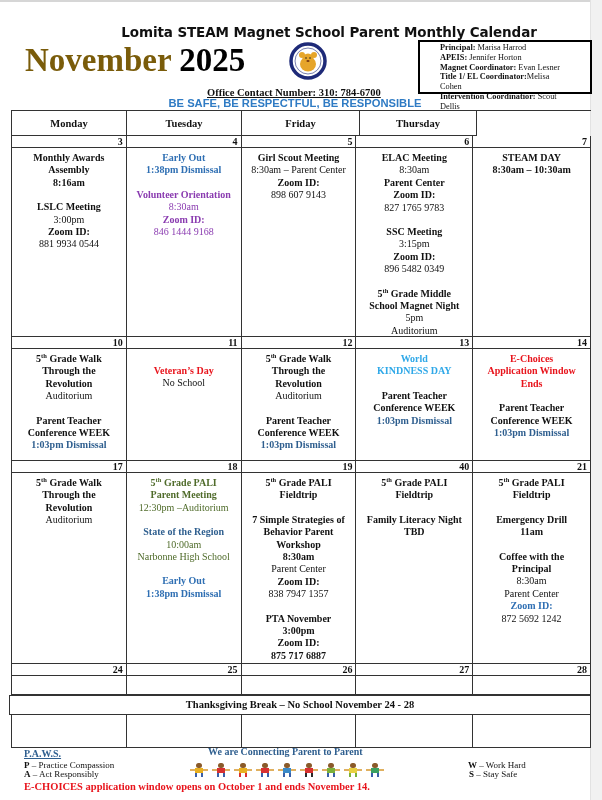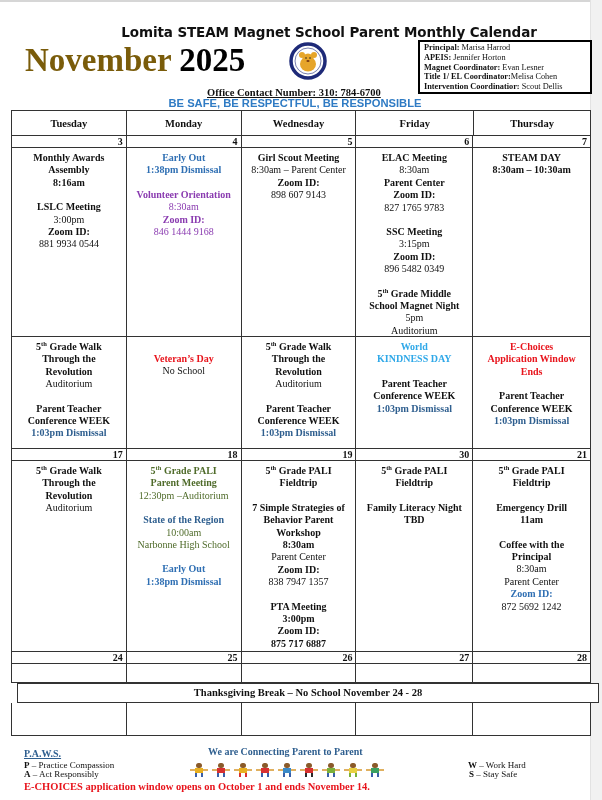--- a/index.html
+++ b/index.html
@@ -23,21 +23,21 @@
     position:absolute; left:25px; top:42px;
     font-family:"Liberation Serif", serif; font-weight:bold; font-size:33px; line-height:36px;
   }
   .month-title .m { color:#7a5c0a; }
   .month-title .y { color:#000; }
 
   .logo { position:absolute; left:289px; top:40px; width:38px; height:48px; }
 
   .staff-box {
     position:absolute; left:418px; top:40px; width:174px; height:54px;
-    border:2.5px solid #000; box-sizing:border-box; padding:1px 4px;
+    border:2.5px solid #000; box-sizing:border-box; padding:1px 20px;
     font-size:8.3px; line-height:9.8px; color:#111;
   }
   .staff-box .lbl { font-weight:bold; }
 
   .office {
     position:absolute; left:207px; top:87px; font-weight:bold; font-size:10.5px;
     text-decoration:underline; color:#111;
   }
   .motto {
     position:absolute; left:0; width:602px; top:97px; text-align:center;
@@ -63,21 +63,21 @@
   .purple { color:#8a3bb0; }
   .red { color:#e8141c; }
   .green { color:#4f6b2a; }
   .navy { color:#2f5f8f; }
   sup { font-size:6.5px; line-height:0; vertical-align:4px; }
 
   .w4a { height:19px; }
   .banner {
     position:relative; left:-2px; width:582px; height:20px; box-sizing:border-box;
     border:1px solid #333; border-top:1px solid #333; background:#fff;
-    text-align:center; font-weight:bold; font-size:10.5px; line-height:18px;margin-left:8px;
+    text-align:center; font-weight:bold; font-size:10.5px; line-height:18px;
   }
   .w4b { height:33px; }
 
   
   .paws-title { position:absolute; left:24px; top:748px; font-weight:bold; font-size:10px; color:#2f5f8f; text-decoration:underline; }
   .paws-p { position:absolute; left:24px; top:760px; font-size:9px; }
   .paws-a { position:absolute; left:24px; top:769px; font-size:9px; }
   .paws-w { position:absolute; left:468px; top:760px; font-size:9px; }
   .paws-s { position:absolute; left:469px; top:769px; font-size:9px; }
   .paws-letter { font-weight:bold; }
@@ -122,23 +122,22 @@
   <div><span class="lbl">Title 1/ EL Coordinator:</span><span>Melisa Cohen</span></div>
   <div><span class="lbl">Intervention Coordinatior:</span> <span>Scout Dellis</span></div>
 </div>
 
 <div class="office">Office Contact Number: 310: 784-6700</div>
 <div class="motto"><span>BE SAFE, BE RESPECTFUL, BE RESPONSIBLE</span></div>
 
 <div class="cal">
 
   <div class="row hdr">
+    <div class="cell c0">Monday</div>
     <div class="cell c1">Tuesday</div>
-    <div class="cell c0">Monday</div>
-    <div class="cell c2">Wednesday</div>
     <div class="cell c4">Friday</div>
     <div class="cell c3">Thursday</div>
   </div>
 
   <div class="row daterow">
     <div class="cell c0">3</div>
     <div class="cell c1">4</div>
     <div class="cell c2">5</div>
     <div class="cell c3">6</div>
     <div class="cell c4">7</div>
@@ -185,20 +184,27 @@
       <div class="b">School Magnet Night</div>
       <div>5pm</div>
       <div>Auditorium</div>
     </div>
     <div class="cell c4">
       <div class="b">STEAM DAY</div>
       <div class="b">8:30am – 10:30am</div>
     </div>
   </div>
 
+  <div class="row daterow">
+    <div class="cell c0">10</div>
+    <div class="cell c1">11</div>
+    <div class="cell c2">12</div>
+    <div class="cell c3">13</div>
+    <div class="cell c4">14</div>
+  </div>
   <div class="row content w2">
     <div class="cell c0">
       <div class="b"><span>5</span><sup>th</sup><span> Grade Walk</span></div>
       <div class="b">Through the</div>
       <div class="b">Revolution</div>
       <div>Auditorium</div>
       <div class="gap"></div>
       <div class="b">Parent Teacher</div>
       <div class="b">Conference WEEK</div>
       <div class="b navy">1:03pm Dismissal</div>
@@ -234,21 +240,21 @@
       <div class="b">Parent Teacher</div>
       <div class="b">Conference WEEK</div>
       <div class="b navy">1:03pm Dismissal</div>
     </div>
   </div>
 
   <div class="row daterow">
     <div class="cell c0">17</div>
     <div class="cell c1">18</div>
     <div class="cell c2">19</div>
-    <div class="cell c3">30</div>
+    <div class="cell c3">40</div>
     <div class="cell c4">21</div>
   </div>
   <div class="row content w3">
     <div class="cell c0">
       <div class="b"><span>5</span><sup>th</sup><span> Grade Walk</span></div>
       <div class="b">Through the</div>
       <div class="b">Revolution</div>
       <div>Auditorium</div>
     </div>
     <div class="cell c1">
@@ -268,21 +274,21 @@
       <div class="b">Fieldtrip</div>
       <div class="gap"></div>
       <div class="b">7 Simple Strategies of</div>
       <div class="b">Behavior Parent</div>
       <div class="b">Workshop</div>
       <div class="b">8:30am</div>
       <div>Parent Center</div>
       <div class="b">Zoom ID:</div>
       <div>838 7947 1357</div>
       <div class="gap"></div>
-      <div class="b">PTA Meeting</div>
+      <div class="b">PTA November</div>
       <div class="b">3:00pm</div>
       <div class="b">Zoom ID:</div>
       <div class="b">875 717 6887</div>
     </div>
     <div class="cell c3">
       <div class="b"><span>5</span><sup>th</sup><span> Grade PALI</span></div>
       <div class="b">Fieldtrip</div>
       <div class="gap"></div>
       <div class="b">Family Literacy Night</div>
       <div class="b">TBD</div>

